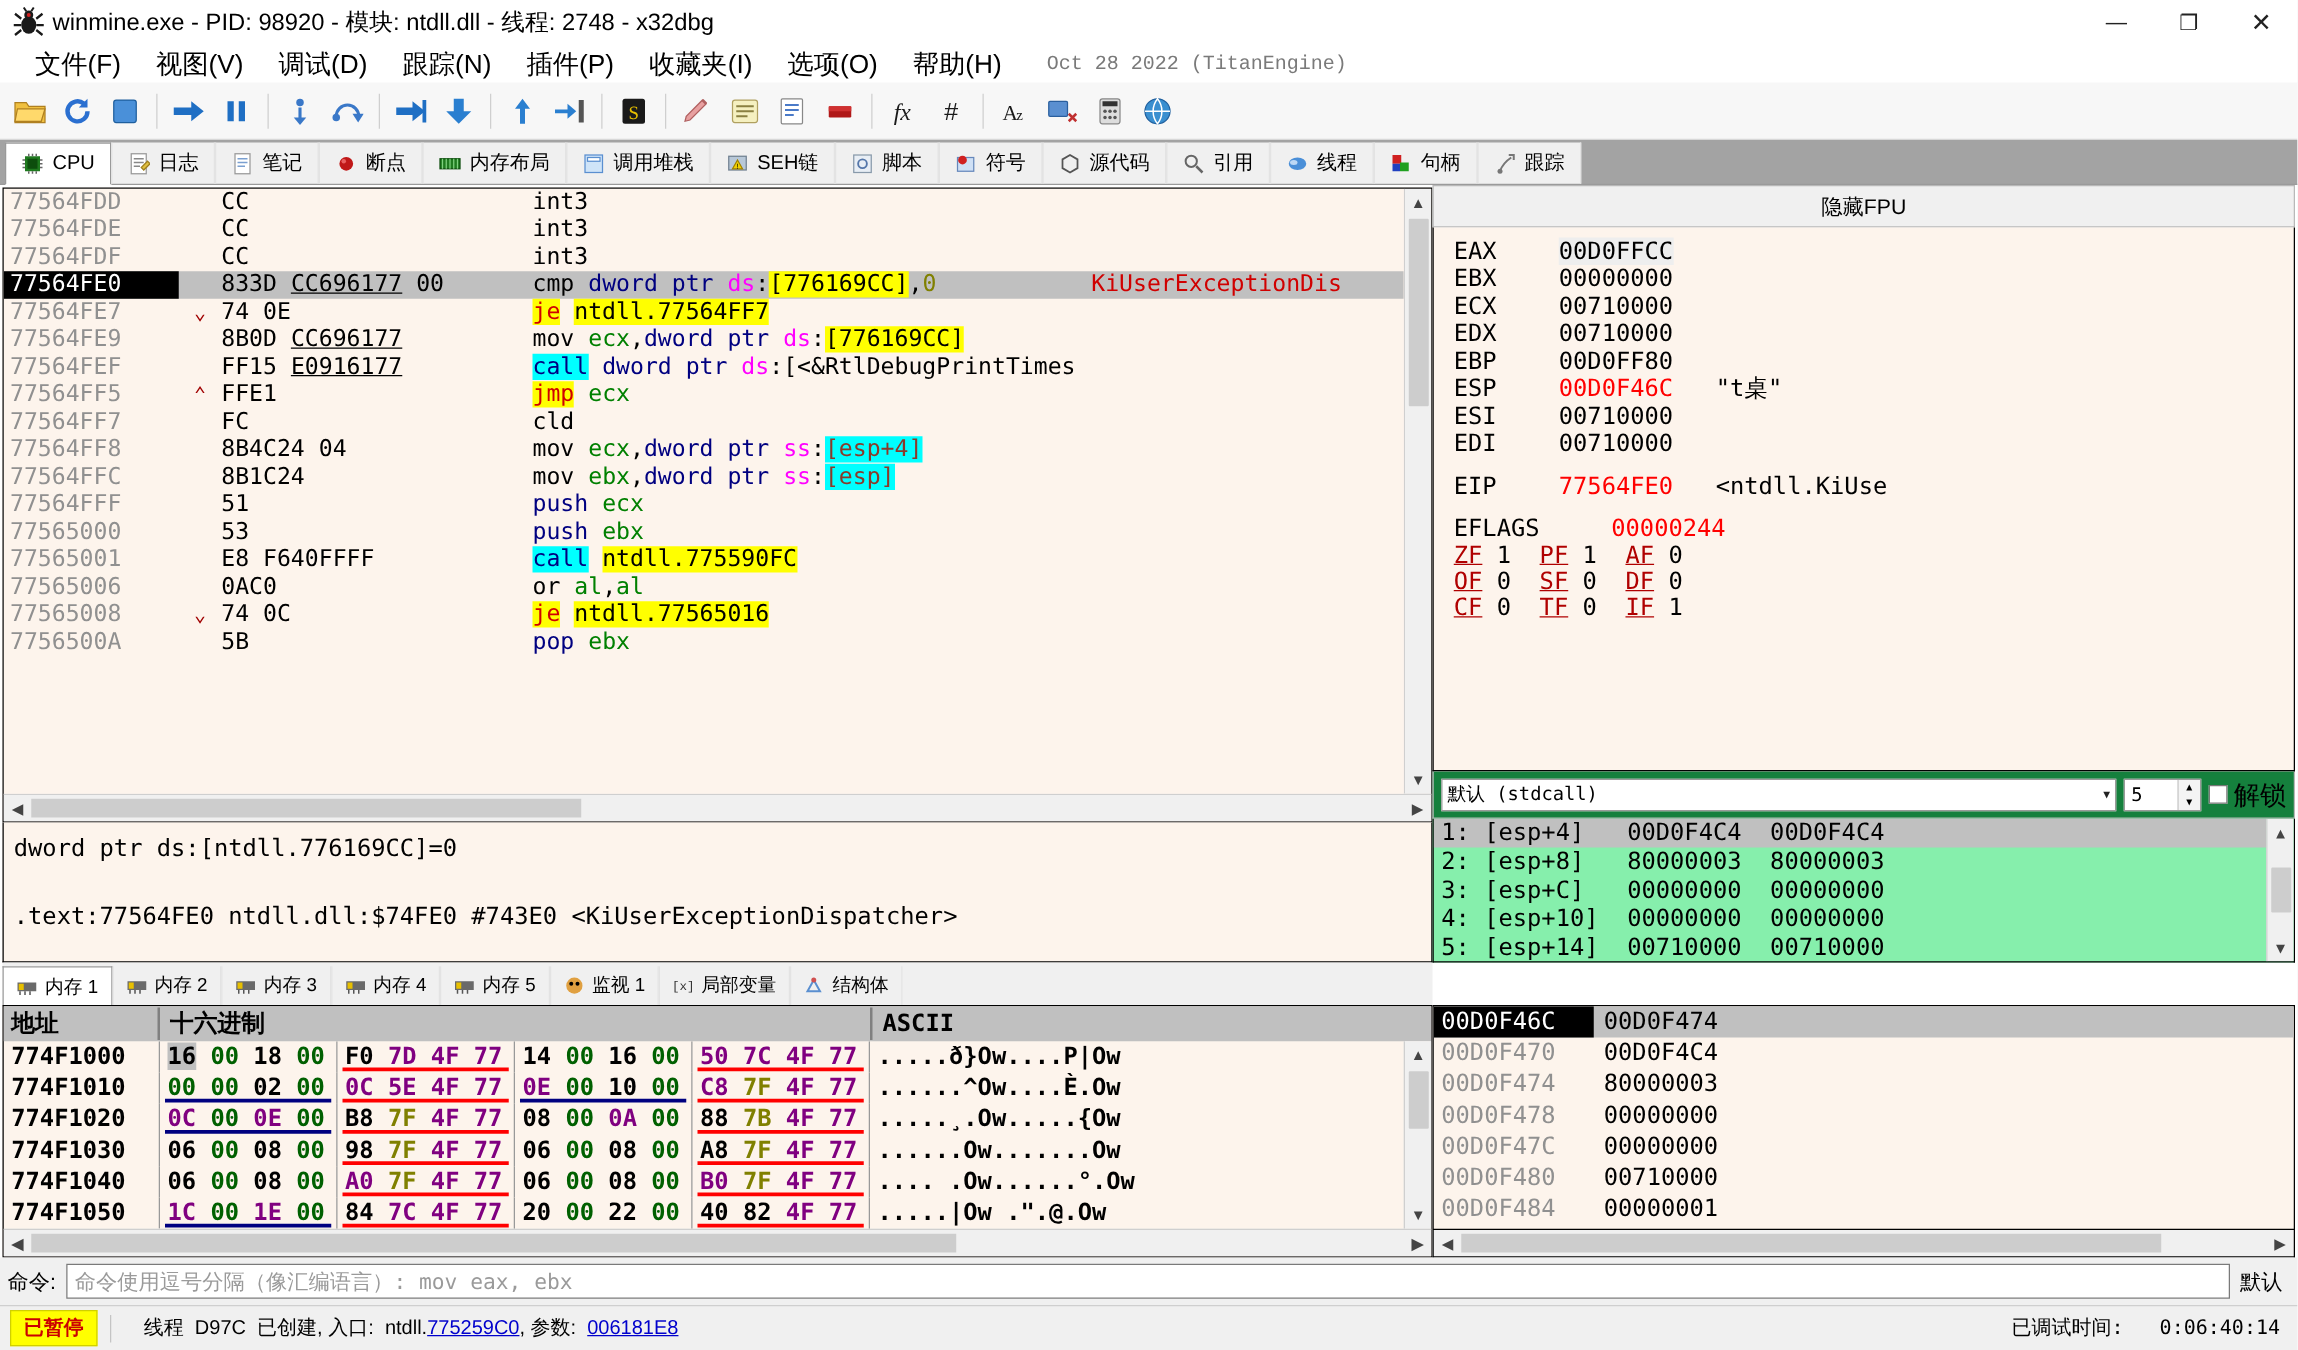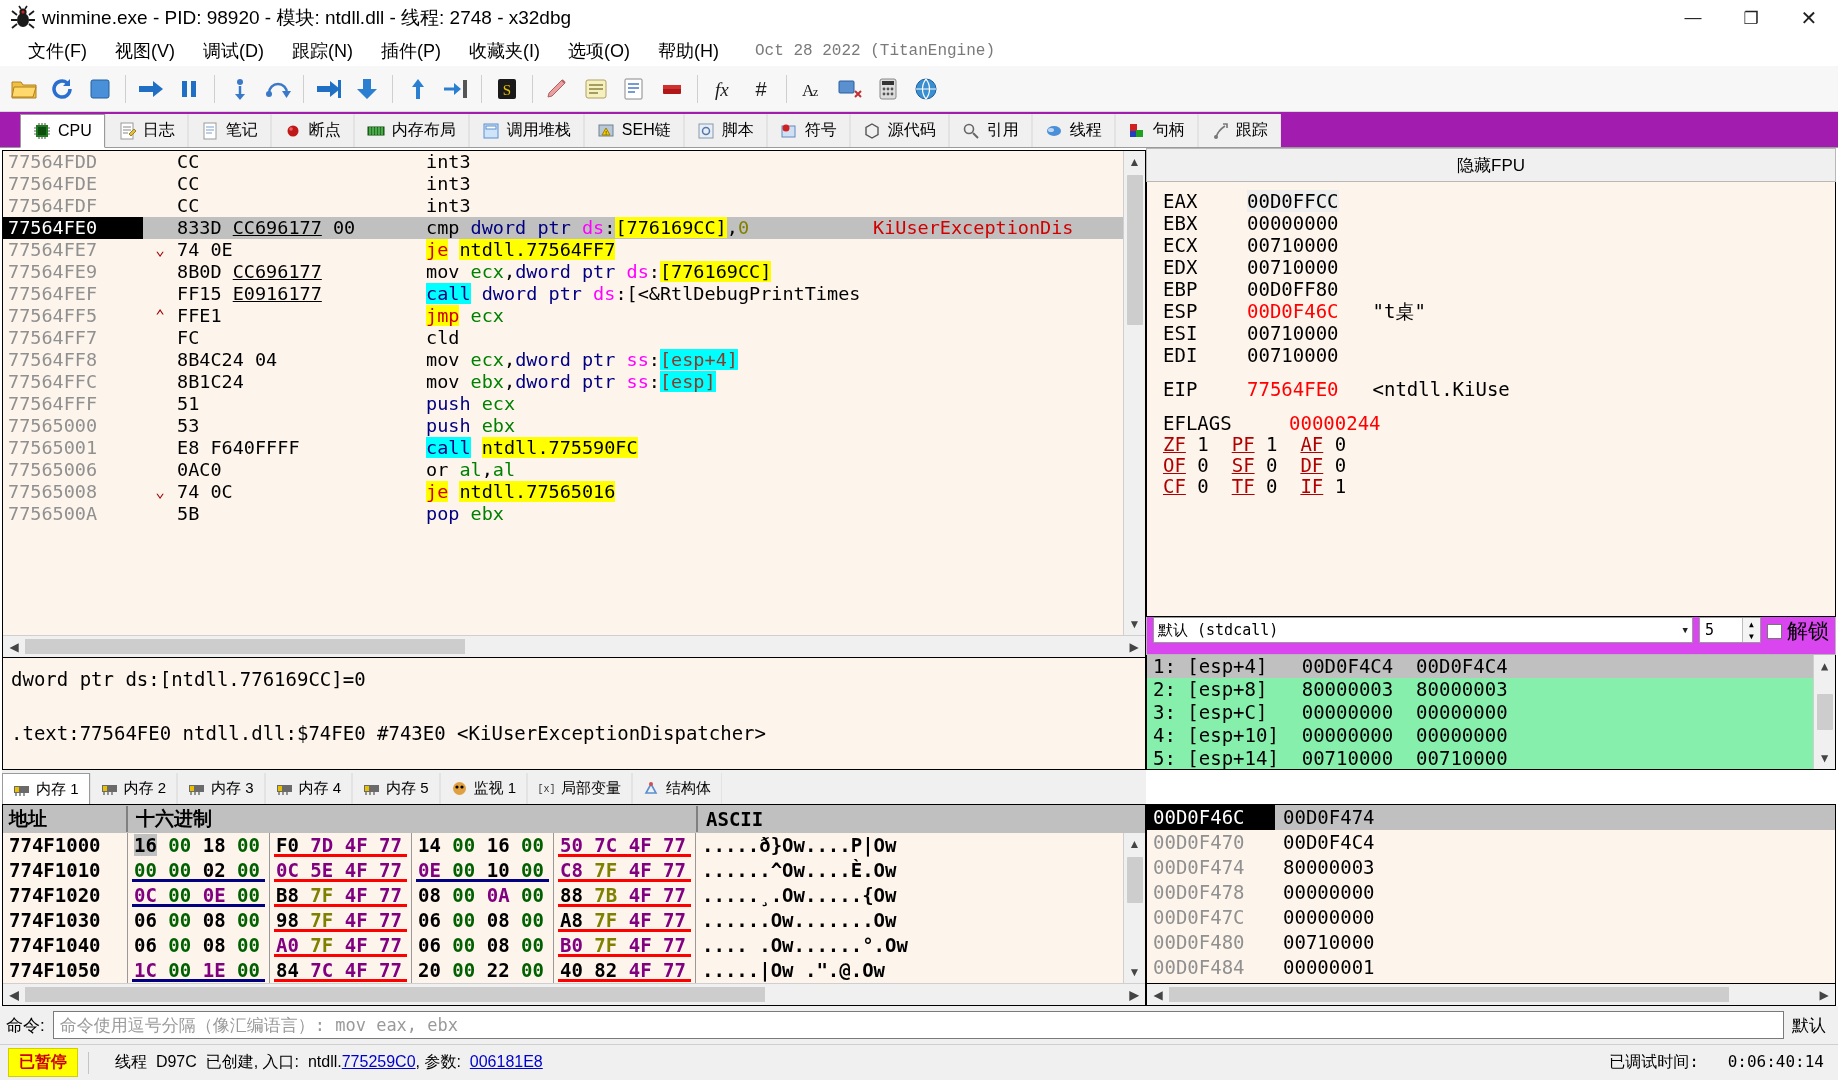--- a/index.html
+++ b/index.html
@@ -22,36 +22,36 @@
   .title-text { font-size: 19px; color: #000; white-space: nowrap; }
   .win-ctrls { margin-left: auto; display: flex; height: 36px; }
   .win-btn { width: 58px; display: flex; align-items: center; justify-content: center; font-size: 17px; color: #222; }
   .win-btn.close { font-size: 20px; }
 
   
   .menubar {
     height: 30px; flex: 0 0 30px; display: flex; align-items: center;
     background: #ffffff; padding-left: 14px; gap: 0;
   }
-  .menu-item { font-size: 18px; color: #000; padding: 2px 14px; white-space: nowrap; }
+  .menu-item { font-size: 21px; color: #000; padding: 2px 14px; white-space: nowrap; }
   .menu-version { font-size: 16px; color: #7a7a7a; margin-left: 22px;
     font-family: "Liberation Mono", monospace; }
 
   
   .toolbar {
     height: 46px; flex: 0 0 46px; display: flex; align-items: center;
     background: #f7f7f7; border-bottom: 1px solid #d8d8d8; padding: 0 6px; gap: 2px;
   }
   .tb-btn { width: 36px; height: 36px; display:flex; align-items:center; justify-content:center; }
   .tb-sep { width: 1px; height: 28px; background: #cfcfcf; margin: 0 5px; }
 
   
   .tabstrip {
     height: 36px; flex: 0 0 36px; display: flex; align-items: flex-end;
-    background: #a21caf; border-bottom: 1px solid #9a9a9a; padding-left: 20px;
+    background: #a3a3a3; border-bottom: 1px solid #9a9a9a; padding-left: 4px;
   }
   .tab {
     height: 33px; display: flex; align-items: center; gap: 7px; padding: 0 12px;
     font-size: 16px; color: #000; background: #f0f0f0;
     border-left: 1px solid #e3e3e3; border-right: 1px solid #e3e3e3;
     white-space: nowrap;
   }
   .tab.active { background: #ffffff; border: 1px solid #9a9a9a; border-bottom: 1px solid #ffffff;
     margin-bottom: -1px; height: 34px; }
   .tab .ico { width: 18px; height: 18px; display:inline-block; flex:0 0 18px; }
@@ -113,22 +113,22 @@
   .rname { display:inline-block; width: 84px; color:#000; }
   .rval { color:#000; }
   .rval.red { color:#ff0000; }
   .rval.hl { background:#eeeeee; }
   .rcmt { color:#000; margin-left: 34px; }
   .flagline { height:21px; line-height:21px; white-space:pre; }
   .fl { text-decoration: underline; text-decoration-color:#b00000; color:#b00000; }
   .fv { color:#000; }
   .regspacer { height: 12px; }
 
-  .reg-bottom { flex:0 0 38px; display:flex; align-items:flex-start; gap:6px;
-     background:#d946ef; border:1px solid #b8b8b8; border-top:0; padding:0 6px; }
+  .reg-bottom { flex:0 0 38px; display:flex; align-items:center; gap:6px;
+     background:#15803d; border:1px solid #b8b8b8; border-top:0; padding:0 6px; }
   .combo { flex:1 1 auto; height:26px; background:#fff; border:1px solid #9a9a9a;
      display:flex; align-items:center; padding:0 4px; font-size:15px;
      font-family:"DejaVu Sans Mono","Liberation Mono",monospace; }
   .combo .arrow { margin-left:auto; font-size:9px; color:#222; }
   .spin { width:62px; height:26px; background:#fff; border:1px solid #9a9a9a;
      display:flex; align-items:center; font-size:15px; padding-left:5px;
      font-family:"DejaVu Sans Mono","Liberation Mono",monospace; }
   .spin .btns { margin-left:auto; width:18px; height:24px; display:flex; flex-direction:column;
      border-left:1px solid #bbb; }
   .spin .btns div { flex:1; display:flex; align-items:center; justify-content:center; font-size:8px; background:#f4f4f4; }

